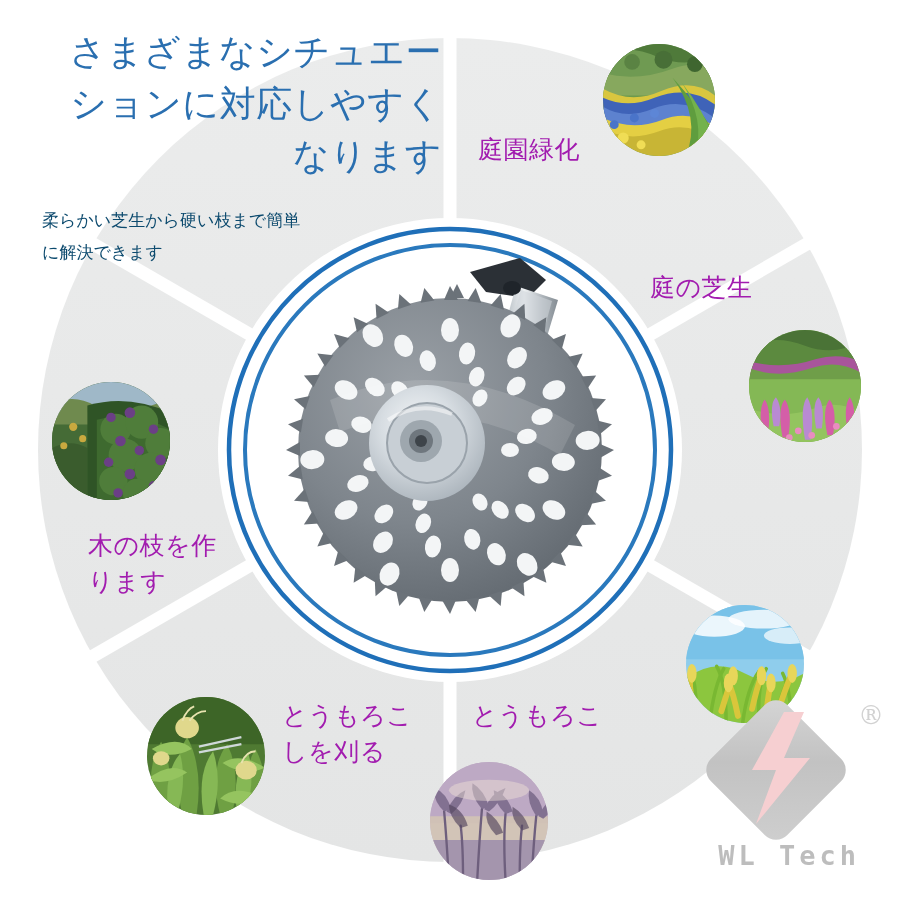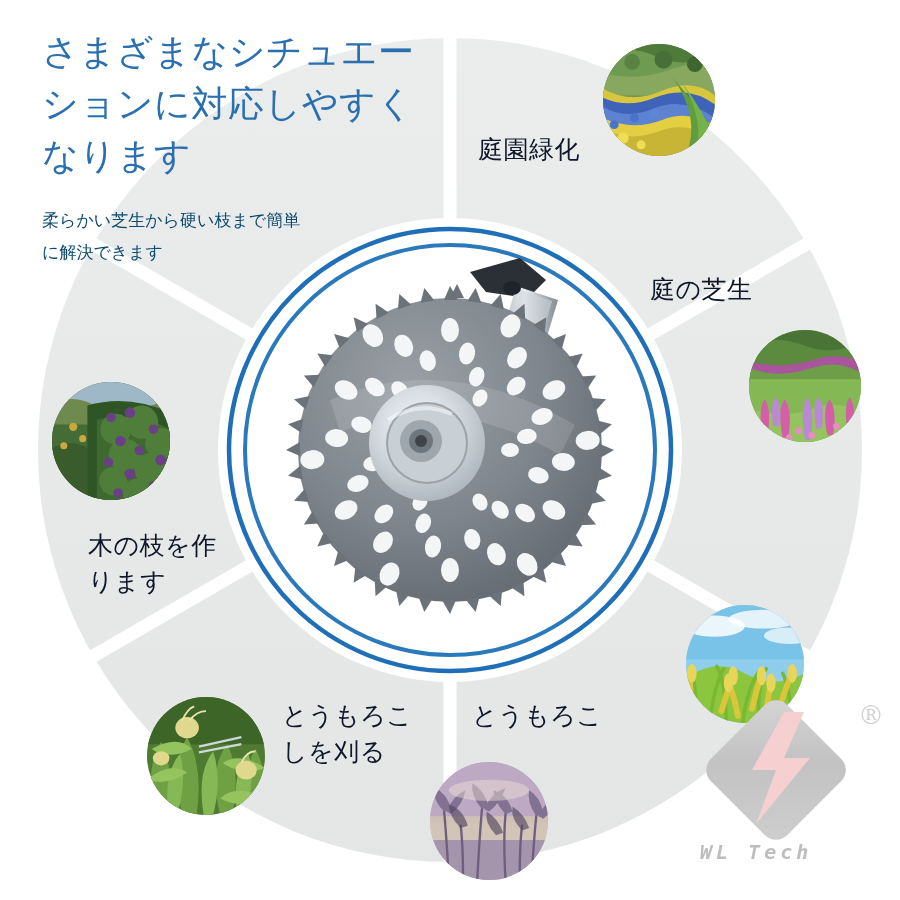--- a/index.html
+++ b/index.html
@@ -21,20 +21,21 @@
     position: absolute;
     left: 42px;
     top: 26px;
     width: 400px;
     color: #2a6fb0;
     font-size: 36px;
     line-height: 1.45;
     font-weight: 500;
     letter-spacing: 0.5px;
     white-space: pre-line;
+    text-align: right;
   }
   .subhead {
     position: absolute;
     left: 42px;
     top: 204px;
     width: 330px;
     color: #0c4a6e;
     font-size: 17px;
     line-height: 1.9;
     font-weight: 400;
@@ -55,21 +56,21 @@
     position: absolute;
     border-radius: 50%;
     overflow: hidden;
     background: #dfe3e0;
   }
   .photo svg { display: block; width: 100%; height: 100%; }
 
   
   .label {
     position: absolute;
-    color: #0f172a;
+    color: #a21caf;
     font-size: 25px;
     line-height: 1.45;
     font-weight: 400;
     white-space: pre-line;
     letter-spacing: 0.5px;
   }
 
   
   .watermark {
     position: absolute;
@@ -84,27 +85,26 @@
     top: 0px;
     font-size: 26px;
     color: #d2d2d2;
     font-family: "DejaVu Serif", serif;
   }
   .wm-text {
     position: absolute;
     left: 0;
     top: 140px;
     width: 160px;
-    text-align: left;
+    text-align: right;
     color: #bdbdbd;
-    font-size: 20px;
+    font-size: 27px;
     font-weight: 700;
     letter-spacing: 4px;
     font-family: "DejaVu Sans Mono", monospace;
-    font-style: italic;
   }
 </style>
 </head>
 <body>
 
 <div id="page">
 
   <svg class="diagram" viewBox="0 0 900 900" xmlns="http://www.w3.org/2000/svg">
     <defs>
 
@@ -483,21 +483,21 @@
       <g fill="#c9a93f">
         <circle cx="18" cy="38" r="3.5"></circle>
           <circle cx="26" cy="48" r="3"></circle>
         <circle cx="10" cy="54" r="3"></circle>
       </g>
     </svg>
   </div>
 
   <div class="label" style="left:478px; top:132px;">庭園緑化</div>
 
-  <div class="label" style="left:650px; top:272px;">庭の芝生</div>
+  <div class="label" style="left:650px; top:272px;font-family:Liberation Mono, monospace;">庭の芝生</div>
 
 
   <div class="label" style="left:472px; top:698px;">とうもろこ</div>
 
   <div class="label" style="left:282px; top:698px;">とうもろこ
 しを刈る</div>
 
   <div class="label" style="left:88px; top:528px;">木の枝を作
 ります</div>
 

